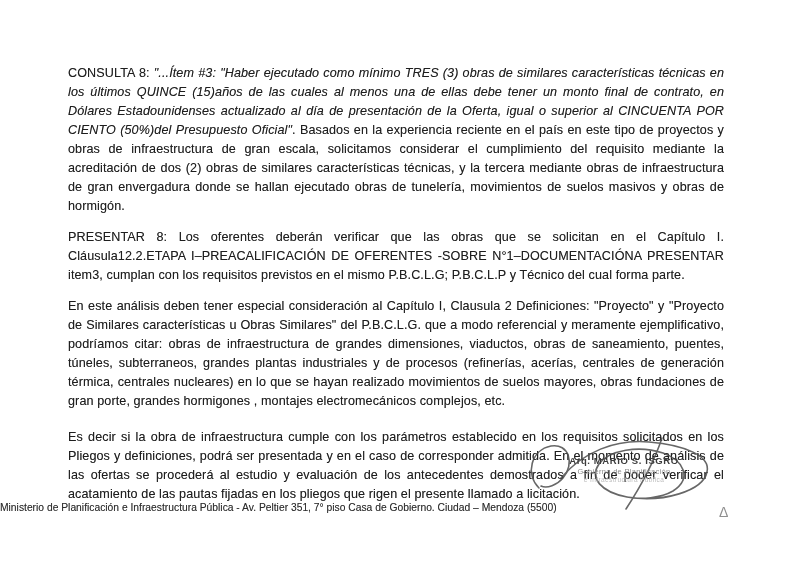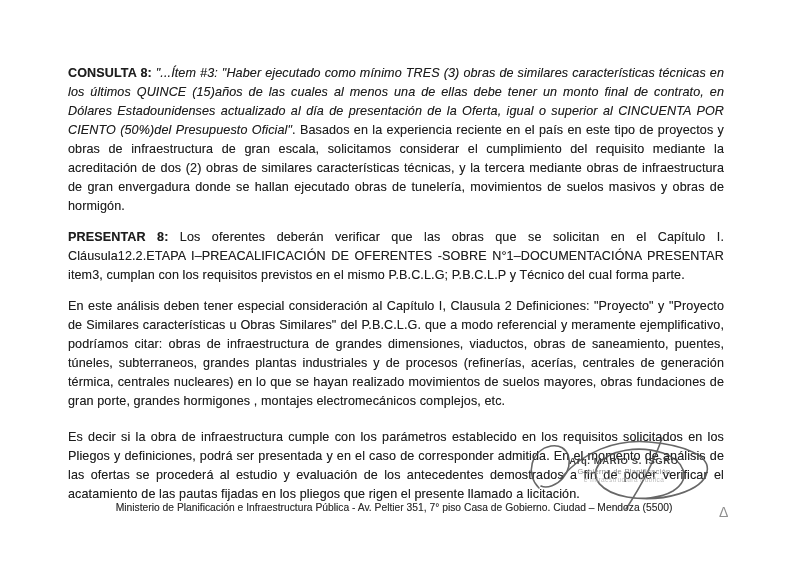--- a/index.html
+++ b/index.html
@@ -15,21 +15,21 @@
     position:absolute;
     left:68px;top:64px;width:656px;
     font-size:12.6px;
     line-height:19px;
     text-align:justify;
     letter-spacing:.1px;
     text-shadow:0 0 .4px rgba(30,30,30,.45);
   }
   .content p{margin:0 0 12px 0;}
   .content p.gap-lg{margin-bottom:17px;}
-  .b{font-weight:bold;}
+  .b{font-weight:normal;}
   .i{font-style:italic;}
   .signature-block{
     position:absolute;
     left:523px;top:434px;
     width:202px;height:78px;
   }
   .signature-block svg{position:absolute;left:0;top:0;}
   .stamp{
     position:absolute;left:0;top:21px;width:100%;
     text-align:center;line-height:1.25;
@@ -38,21 +38,21 @@
     font-size:9.5px;font-weight:bold;color:#3c3c3c;letter-spacing:.6px;
   }
   .stamp .title1{
     font-size:7.5px;color:#8a8a8a;letter-spacing:.3px;
   }
   .stamp .title2{
     font-size:6.5px;color:#bcbcbc;letter-spacing:.4px;
   }
   .footer{
     position:absolute;left:0;top:500px;width:100%;
-    text-align:center;
+    text-align:left;
     font-size:10.3px;line-height:15px;color:#2e2e2e;
     text-shadow:0 0 .3px rgba(30,30,30,.4);
   }
   .corner-mark{
     position:absolute;left:719px;top:504px;
     font-size:14px;color:#8f8f8f;
   }
 </style>
 </head>
 <body>

